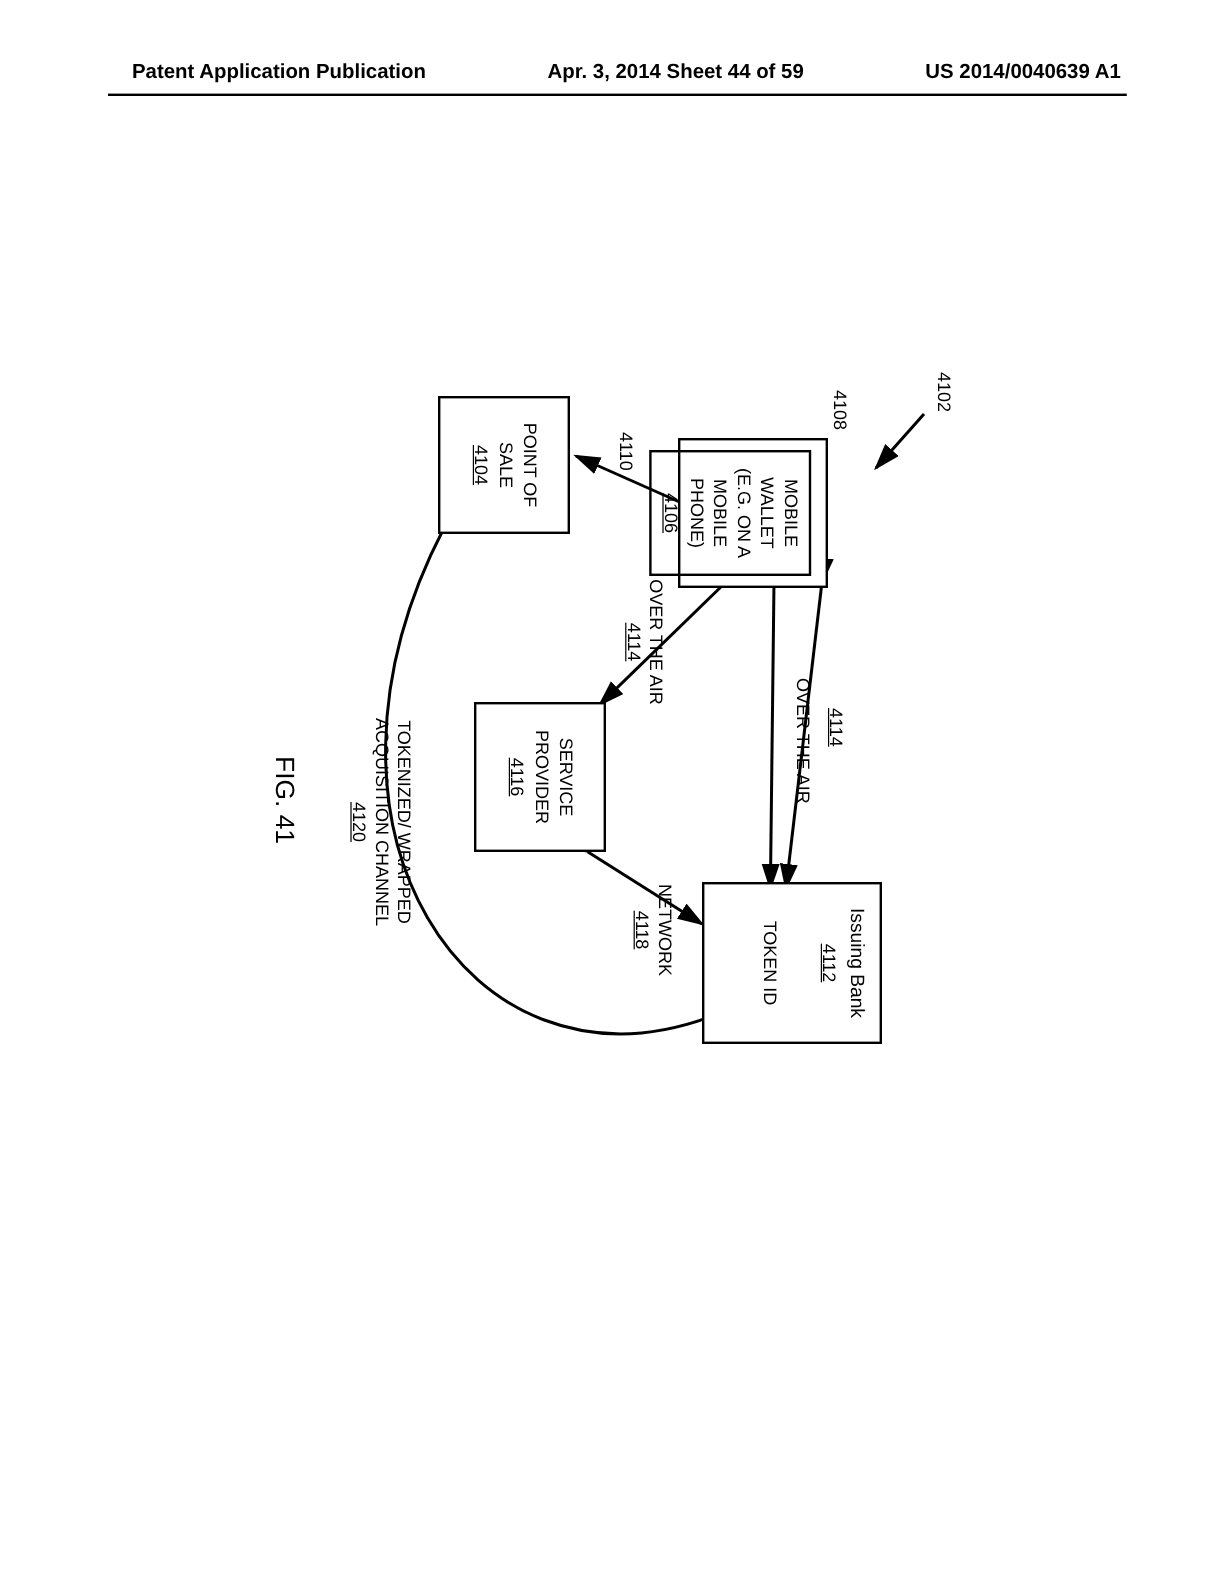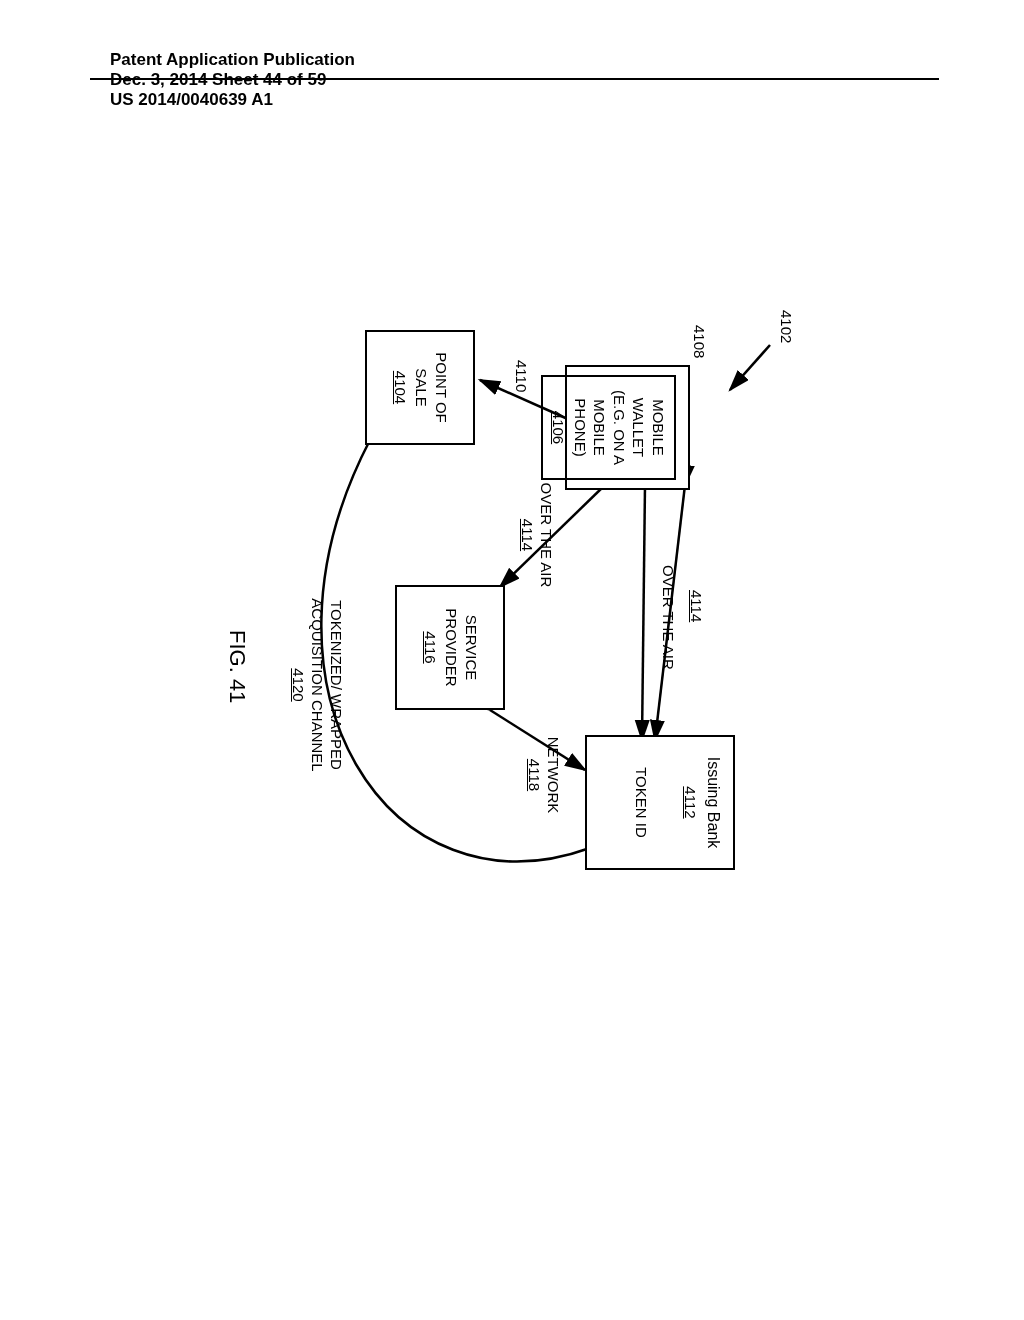--- a/index.html
+++ b/index.html
@@ -14,21 +14,20 @@
   .header {
     position: absolute;
     top: 50px;
     left: 0;
     right: 0;
     display: flex;
     justify-content: space-between;
     padding: 0 90px 0 110px;
     font-size: 17px;
     font-weight: bold;
-    flex-direction: column;
   }
   .header-rule {
     position: absolute;
     top: 78px;
     left: 90px;
     right: 85px;
     border-top: 2.5px solid #000;
   }
   .diagram {
     position: absolute;
@@ -71,21 +70,21 @@
     top: 0; left: 0;
     width: 580px; height: 710px;
     pointer-events: none;
   }
 </style>
 </head>
 <body>
 
 <div class="header">
   <span>Patent Application Publication</span>
-  <span>Dec. 3, 2014  Sheet 44 of 59</span>
+  <span>Apr. 3, 2014  Sheet 44 of 59</span>
   <span>US 2014/0040639 A1</span>
 </div>
 <div class="header-rule"></div>
 
 <div class="diagram">
 
   <svg class="arrows" viewBox="0 0 580 710">
     <defs>
       <marker id="ah" markerWidth="10" markerHeight="10" refX="8" refY="3" orient="auto">
         <path d="M0,0 L9,3 L0,6 Z" fill="#000"></path>

